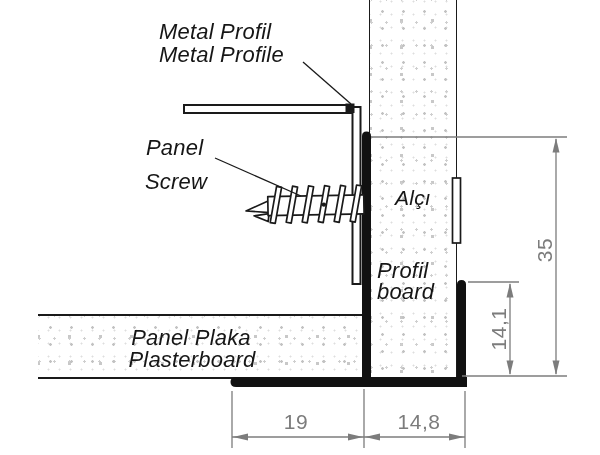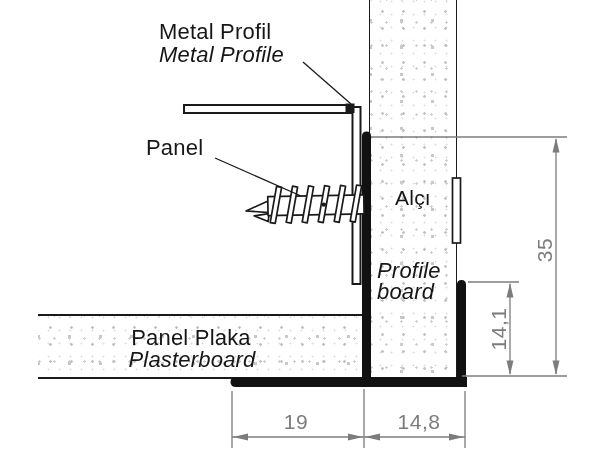--- a/index.html
+++ b/index.html
@@ -21,21 +21,21 @@
     position:absolute;left:369px;top:0;width:88px;height:378px;
     border-left:1.6px solid #1a1a1a;border-right:1.6px solid #1a1a1a;
     box-sizing:border-box;z-index:1;
   }
   .panel{
     position:absolute;left:38px;top:314px;width:326px;height:65px;
     border-top:2px solid #1a1a1a;border-bottom:2px solid #1a1a1a;
     box-sizing:border-box;z-index:1;
   }
   svg.overlay{position:absolute;left:0;top:0;z-index:2;}
-  .lbl{position:absolute;z-index:3;white-space:nowrap;letter-spacing:0.2px;line-height:1;}
+  .lbl{position:absolute;z-index:3;white-space:nowrap;letter-spacing:0.2px;line-height:1;font-style:italic;}
   .it{font-style:italic;}
   .f23{font-size:22px;}
   .f25{font-size:21px;}
   .ctr{text-align:center;}
   .dimtext{fill:#7c7c7c;font-family:"Liberation Sans","DejaVu Sans",sans-serif;font-size:21px;letter-spacing:0.5px;}
 </style>
 </head>
 <body>
 
 <div id="canvas">
@@ -102,21 +102,22 @@
     <text class="dimtext" transform="translate(552,250) rotate(-90)" text-anchor="middle">35</text>
     <text class="dimtext" transform="translate(506,329) rotate(-90)" text-anchor="middle">14,1</text>
     <text class="dimtext" x="296" y="429" text-anchor="middle">19</text>
     <text class="dimtext" x="419" y="429" text-anchor="middle">14,8</text>
   </svg>
 
   <div class="lbl f23" style="left:159px;top:21px;">Metal Profil</div>
   <div class="lbl f23 it" style="left:159px;top:44px;">Metal Profile</div>
 
   <div class="lbl f23" style="left:146px;top:137px;">Panel</div>
+  <div class="lbl f23 it" style="left:145px;top:171px;">Screw</div>
 
   <div class="lbl f25 ctr" style="left:369px;top:187px;width:88px;">Alçı</div>
-  <div class="lbl f23 it" style="left:377px;top:260px;">Profile</div>
+  <div class="lbl f23 it" style="left:377px;top:260px;">Profil</div>
   <div class="lbl f23 it" style="left:377px;top:281px;">board</div>
 
   <div class="lbl f23 ctr" style="left:111px;top:327px;width:160px;">Panel Plaka</div>
   <div class="lbl f23 it ctr" style="left:112px;top:349px;width:160px;">Plasterboard</div>
 
 </div>
 
 </body></html>

